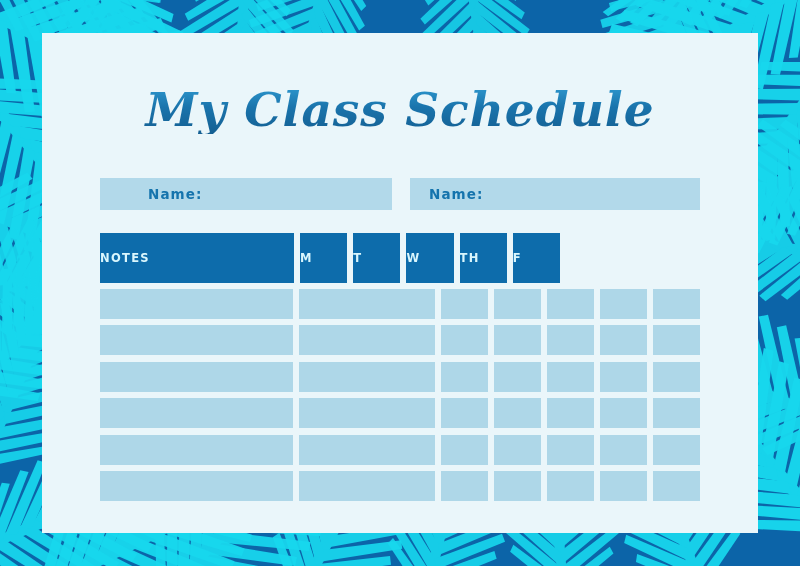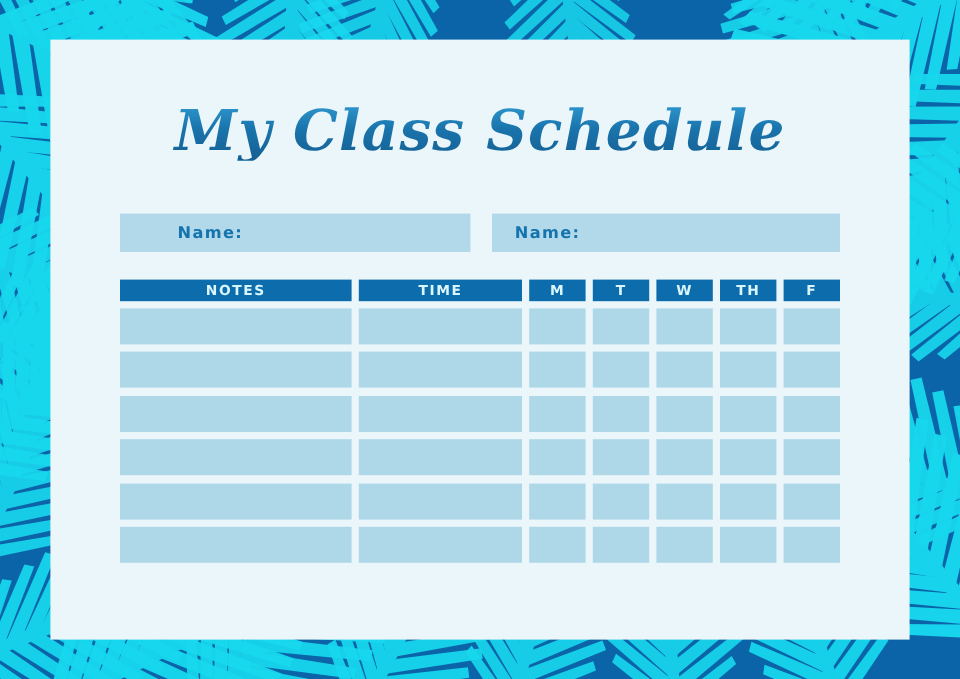--- a/index.html
+++ b/index.html
@@ -113,22 +113,21 @@
   .row:last-child { margin-bottom: 0; }
 
   .cell {
     box-sizing: border-box;
     height: 32px;
   }
   .head-row .cell {
     background: #0d6cab;
     display: flex;
     align-items: center;
-    justify-content: center;
-    height: 18px;
+    height: 50px;
   }
   .head-label {
     font-family: "DejaVu Sans", sans-serif;
     font-weight: bold;
     font-size: 11.5px;
     letter-spacing: 1.3px;
     color: #d9f6fd;
   }
   .body-row .cell {
     background: #aed7e8;
@@ -279,23 +278,20 @@
           <span class="field-label">Name:</span>
         </div>
       </div>
 
       <div class="table">
 
         <div class="row head-row">
           <div class="cell col-notes">
             <span class="head-label">NOTES</span>
           </div>
-          <div class="cell col-time">
-            <span class="head-label">TIME</span>
-          </div>
           <div class="cell col-day">
             <span class="head-label">M</span>
           </div>
           <div class="cell col-day">
             <span class="head-label">T</span>
           </div>
           <div class="cell col-day">
             <span class="head-label">W</span>
           </div>
           <div class="cell col-day">

